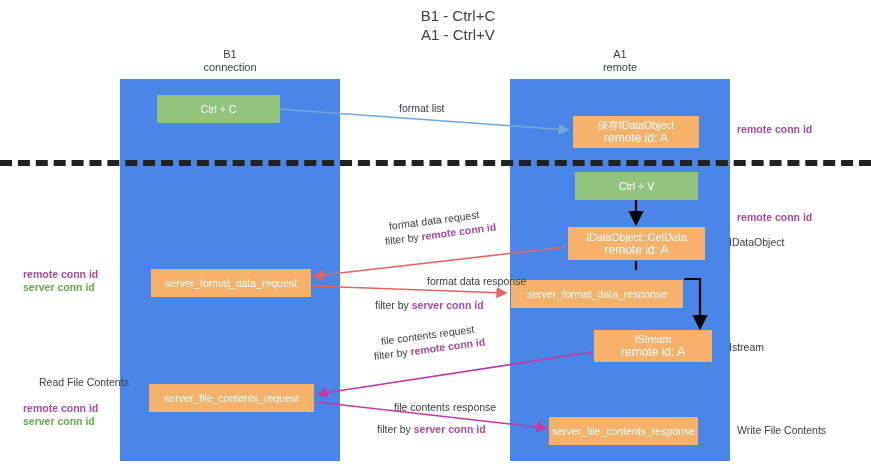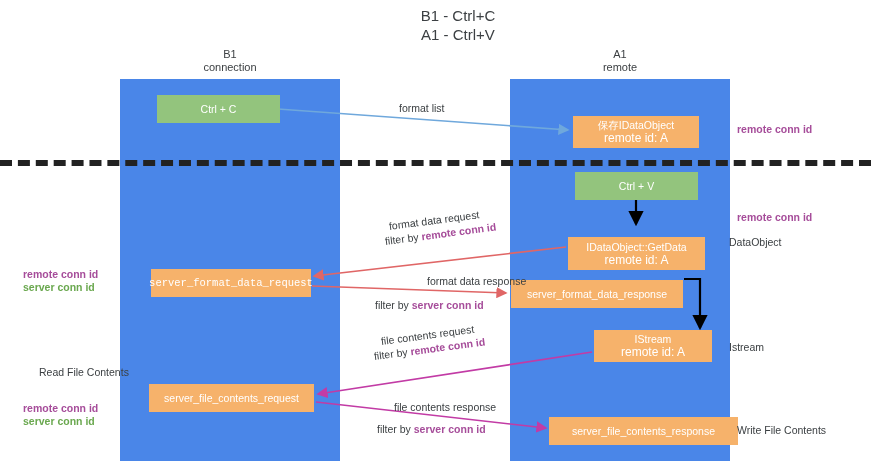--- a/index.html
+++ b/index.html
@@ -122,43 +122,43 @@
 
   <div class="box orange" style="left:573px;top:116px;width:126px;height:32px;">
     <div>保存IDataObject</div>
     <div class="l2">remote id: A</div>
   </div>
 
   <div class="box green" style="left:575px;top:172px;width:123px;height:25px;">
     <div>Ctrl + V</div>
   </div>
 
-  <div class="box orange" style="left:568px;top:227px;width:137px;height:33px;margin-top:10px;">
+  <div class="box orange" style="left:568px;top:227px;width:137px;height:33px;">
     <div>IDataObject::GetData</div>
     <div class="l2">remote id: A</div>
   </div>
 
-  <div class="box orange" style="left:151px;top:269px;width:160px;height:26px;font-family:Liberation Mono, monospace;">
+  <div class="box orange" style="left:151px;top:269px;width:160px;height:26px;">
     <div>server_format_data_request</div>
   </div>
 
   <div class="box orange" style="left:511px;top:280px;width:172px;height:26px;">
     <div>server_format_data_response</div>
   </div>
 
   <div class="box orange" style="left:594px;top:330px;width:118px;height:32px;">
     <div>IStream</div>
     <div class="l2">remote id: A</div>
   </div>
 
   <div class="box orange" style="left:149px;top:384px;width:165px;height:26px;">
     <div>server_file_contents_request</div>
   </div>
 
-  <div class="box orange" style="left:549px;top:417px;width:189px;height:26px;">
+  <div class="box orange" style="left:549px;top:417px;width:149px;height:26px;">
     <div>server_file_contents_response</div>
   </div>
 
   <div class="dashed" style="top:160px;"></div>
 
   <div class="lbl" style="left:399px;top:102px;">format list</div>
 
   <div class="lbl rot-left" style="left:389px;top:220px;">format data request</div>
   <div class="lbl rot-left" style="left:385px;top:235px;">
     <span>filter by </span><span class="purple">remote conn id</span>
@@ -174,24 +174,24 @@
     <span>filter by </span><span class="purple">remote conn id</span>
   </div>
 
   <div class="lbl" style="left:394px;top:401px;">file contents response</div>
   <div class="lbl" style="left:377px;top:423px;">
     <span>filter by </span><span class="purple">server conn id</span>
   </div>
 
   <div class="lbl purple" style="left:737px;top:123px;">remote conn id</div>
   <div class="lbl purple" style="left:737px;top:211px;">remote conn id</div>
-  <div class="lbl" style="left:729px;top:236px;">DataObject</div>
+  <div class="lbl" style="left:729px;top:236px;">IDataObject</div>
   <div class="lbl" style="left:729px;top:341px;">Istream</div>
   <div class="lbl" style="left:737px;top:424px;text-align:center;">Write File Contents</div>
 
   <div class="lbl purple" style="left:23px;top:268px;">remote conn id</div>
   <div class="lbl green-t" style="left:23px;top:281px;">server conn id</div>
 
-  <div class="lbl" style="left:23px;top:366px;padding-left:16px;">Read File Contents</div>
+  <div class="lbl" style="left:23px;top:376px;padding-left:16px;">Read File Contents</div>
   <div class="lbl purple" style="left:23px;top:402px;">remote conn id</div>
   <div class="lbl green-t" style="left:23px;top:415px;">server conn id</div>
 
 </div>
 
 </body></html>

